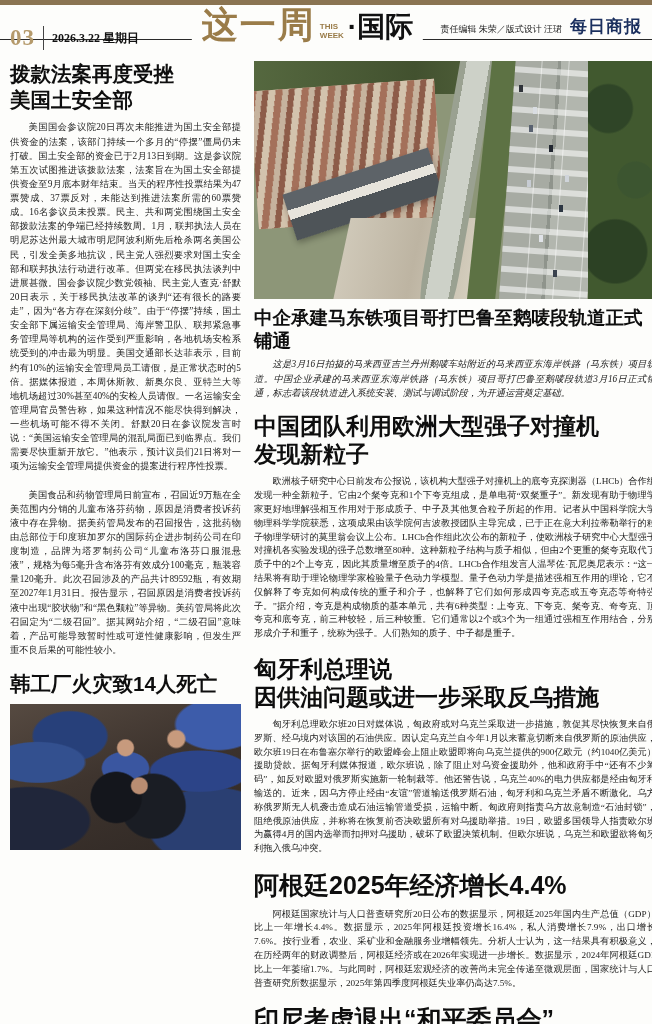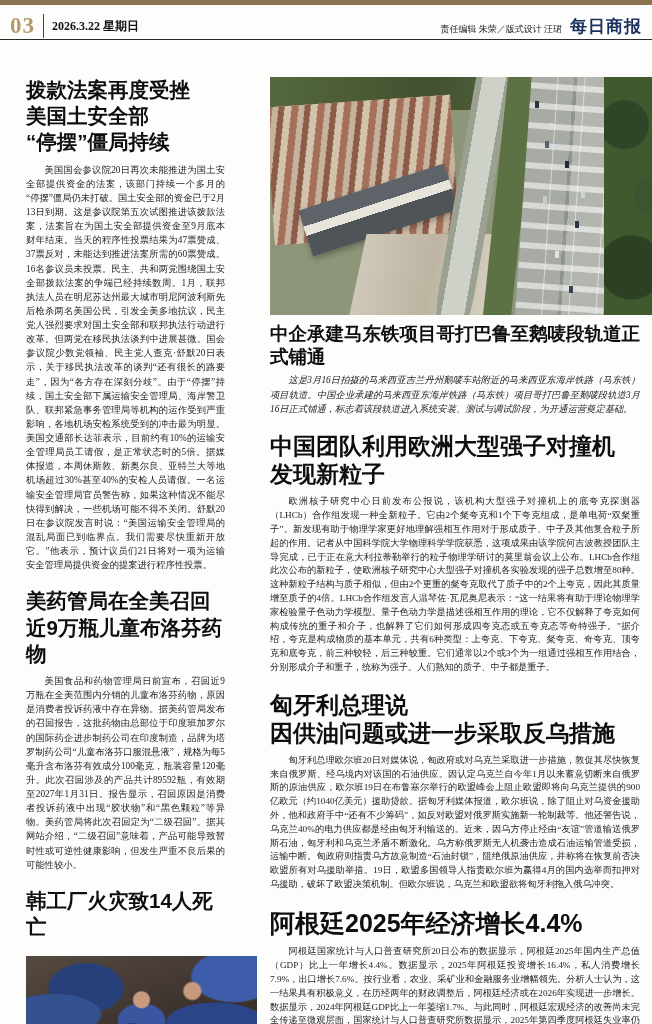--- a/index.html
+++ b/index.html
@@ -5,21 +5,21 @@
   html,body{margin:0;padding:0;background:#e9e7e2;}
   .page{
     position:relative;width:652px;height:1024px;margin:0 auto;
     background:#fdfdfb;color:#1a1a1a;overflow:hidden;
     font-family:"Liberation Serif","DejaVu Serif",serif;
   }
   
   .topbar{height:5px;background:#8a7452;width:100%;}
   header{position:relative;height:42px;padding:0 10px;}
   .h-rule{position:absolute;left:0;right:0;top:34px;height:1px;background:#2a2a2a;}
-  .h-left{position:absolute;left:10px;top:8px;display:flex;align-items:center;gap:8px;}
+  .h-left{position:absolute;left:10px;top:20px;display:flex;align-items:center;gap:8px;}
   .pageno{font-size:23px;font-weight:bold;color:#b59a6b;letter-spacing:1px;}
   .vline{width:1px;height:24px;background:#444;display:inline-block;}
   .date{font-size:12px;font-weight:bold;color:#111;}
   .h-center{
     position:absolute;left:50%;top:2px;transform:translateX(-58%);
     display:flex;align-items:flex-end;gap:4px;background:#fdfdfb;z-index:2;padding:0 10px 2px;
   }
   .zt{font-size:36px;line-height:1;font-weight:bold;color:#9a7c49;
       font-family:"Liberation Sans","DejaVu Sans",sans-serif;letter-spacing:2px;}
   .tw{display:flex;flex-direction:column;font-size:8px;line-height:1.1;color:#9a7c49;
@@ -94,59 +94,62 @@
       radial-gradient(circle at 46% 64%, #14161c 16%, transparent 17%),
       radial-gradient(circle at 62% 70%, #1a1d24 18%, transparent 19%),
       radial-gradient(ellipse at 50% 44%, #3a56a0 14%, transparent 15%),
       radial-gradient(ellipse at 82% 46%, #2c4488 18%, transparent 19%),
       radial-gradient(ellipse at 12% 40%, #33508f 16%, transparent 17%),
       radial-gradient(ellipse at 26% 22%, #27407a 15%, transparent 16%),
       radial-gradient(ellipse at 90% 14%, #3d5caa 14%, transparent 15%),
       radial-gradient(ellipse at 8% 80%, #20263a 20%, transparent 21%),
       radial-gradient(ellipse at 88% 84%, #2a3f72 22%, transparent 23%),
       linear-gradient(160deg,#564a41 0%,#3e342e 45%,#2f2824 100%);}
-  article{margin:16px;}
+  article{margin:0;}
 </style>
 </head>
 <body>
 
 <div class="page">
   <div class="topbar"></div>
 
   <header>
     <div class="h-rule"></div>
     <div class="h-left">
       <span class="pageno">03</span>
       <span class="vline"></span>
       <span class="date">2026.3.22 星期日</span>
     </div>
+    <div class="h-center">
+      <span class="zt">这一周</span>
+      <span class="tw">
+        <span>THIS</span>
+        <span>WEEK</span>
+      </span>
+      <span class="cat">·国际</span>
+    </div>
     <div class="h-right">
       <span class="editors">责任编辑 朱荣／版式设计 汪珺</span>
       <span class="masthead">每日商报</span>
     </div>
   </header>
 
   <main>
 
     <section class="col-left">
 
       <article>
         <h2>
           <span style="display:block">拨款法案再度受挫</span>
           <span style="display:block">美国土安全部</span>
-          <span style="display:block">“停摆”僵局持续</span>
         </h2>
         <p class="body">美国国会参议院20日再次未能推进为国土安全部提供资金的法案，该部门持续一个多月的“停摆”僵局仍未打破。国土安全部的资金已于2月13日到期。这是参议院第五次试图推进该拨款法案，法案旨在为国土安全部提供资金至9月底本财年结束。当天的程序性投票结果为47票赞成、37票反对，未能达到推进法案所需的60票赞成。16名参议员未投票。民主、共和两党围绕国土安全部拨款法案的争端已经持续数周。1月，联邦执法人员在明尼苏达州最大城市明尼阿波利斯先后枪杀两名美国公民，引发全美多地抗议，民主党人强烈要求对国土安全部和联邦执法行动进行改革。但两党在移民执法谈判中进展甚微。国会参议院少数党领袖、民主党人查克·舒默20日表示，关于移民执法改革的谈判“还有很长的路要走”，因为“各方存在深刻分歧”。由于“停摆”持续，国土安全部下属运输安全管理局、海岸警卫队、联邦紧急事务管理局等机构的运作受到严重影响，各地机场安检系统受到的冲击最为明显。美国交通部长达菲表示，目前约有10%的运输安全管理局员工请假，是正常状态时的5倍。据媒体报道，本周休斯敦、新奥尔良、亚特兰大等地机场超过30%甚至40%的安检人员请假。一名运输安全管理局官员警告称，如果这种情况不能尽快得到解决，一些机场可能不得不关闭。舒默20日在参议院发言时说：“美国运输安全管理局的混乱局面已到临界点。我们需要尽快重新开放它。”他表示，预计议员们21日将对一项为运输安全管理局提供资金的提案进行程序性投票。</p>
       </article>
 
       <article>
-        <h2>
-          <span style="display:block">美药管局在全美召回</span>
-          <span style="display:block">近9万瓶儿童布洛芬药物</span>
-        </h2>
         <p class="body">美国食品和药物管理局日前宣布，召回近9万瓶在全美范围内分销的儿童布洛芬药物，原因是消费者投诉药液中存在异物。据美药管局发布的召回报告，这批药物由总部位于印度班加罗尔的国际药企进步制药公司在印度制造，品牌为塔罗制药公司“儿童布洛芬口服混悬液”，规格为每5毫升含布洛芬有效成分100毫克，瓶装容量120毫升。此次召回涉及的产品共计89592瓶，有效期至2027年1月31日。报告显示，召回原因是消费者投诉药液中出现“胶状物”和“黑色颗粒”等异物。美药管局将此次召回定为“二级召回”。据其网站介绍，“二级召回”意味着，产品可能导致暂时性或可逆性健康影响，但发生严重不良后果的可能性较小。</p>
       </article>
 
       <article>
         <h2>
           <span style="display:block">韩工厂火灾致14人死亡</span>
         </h2>
       </article>
 
       <article>

